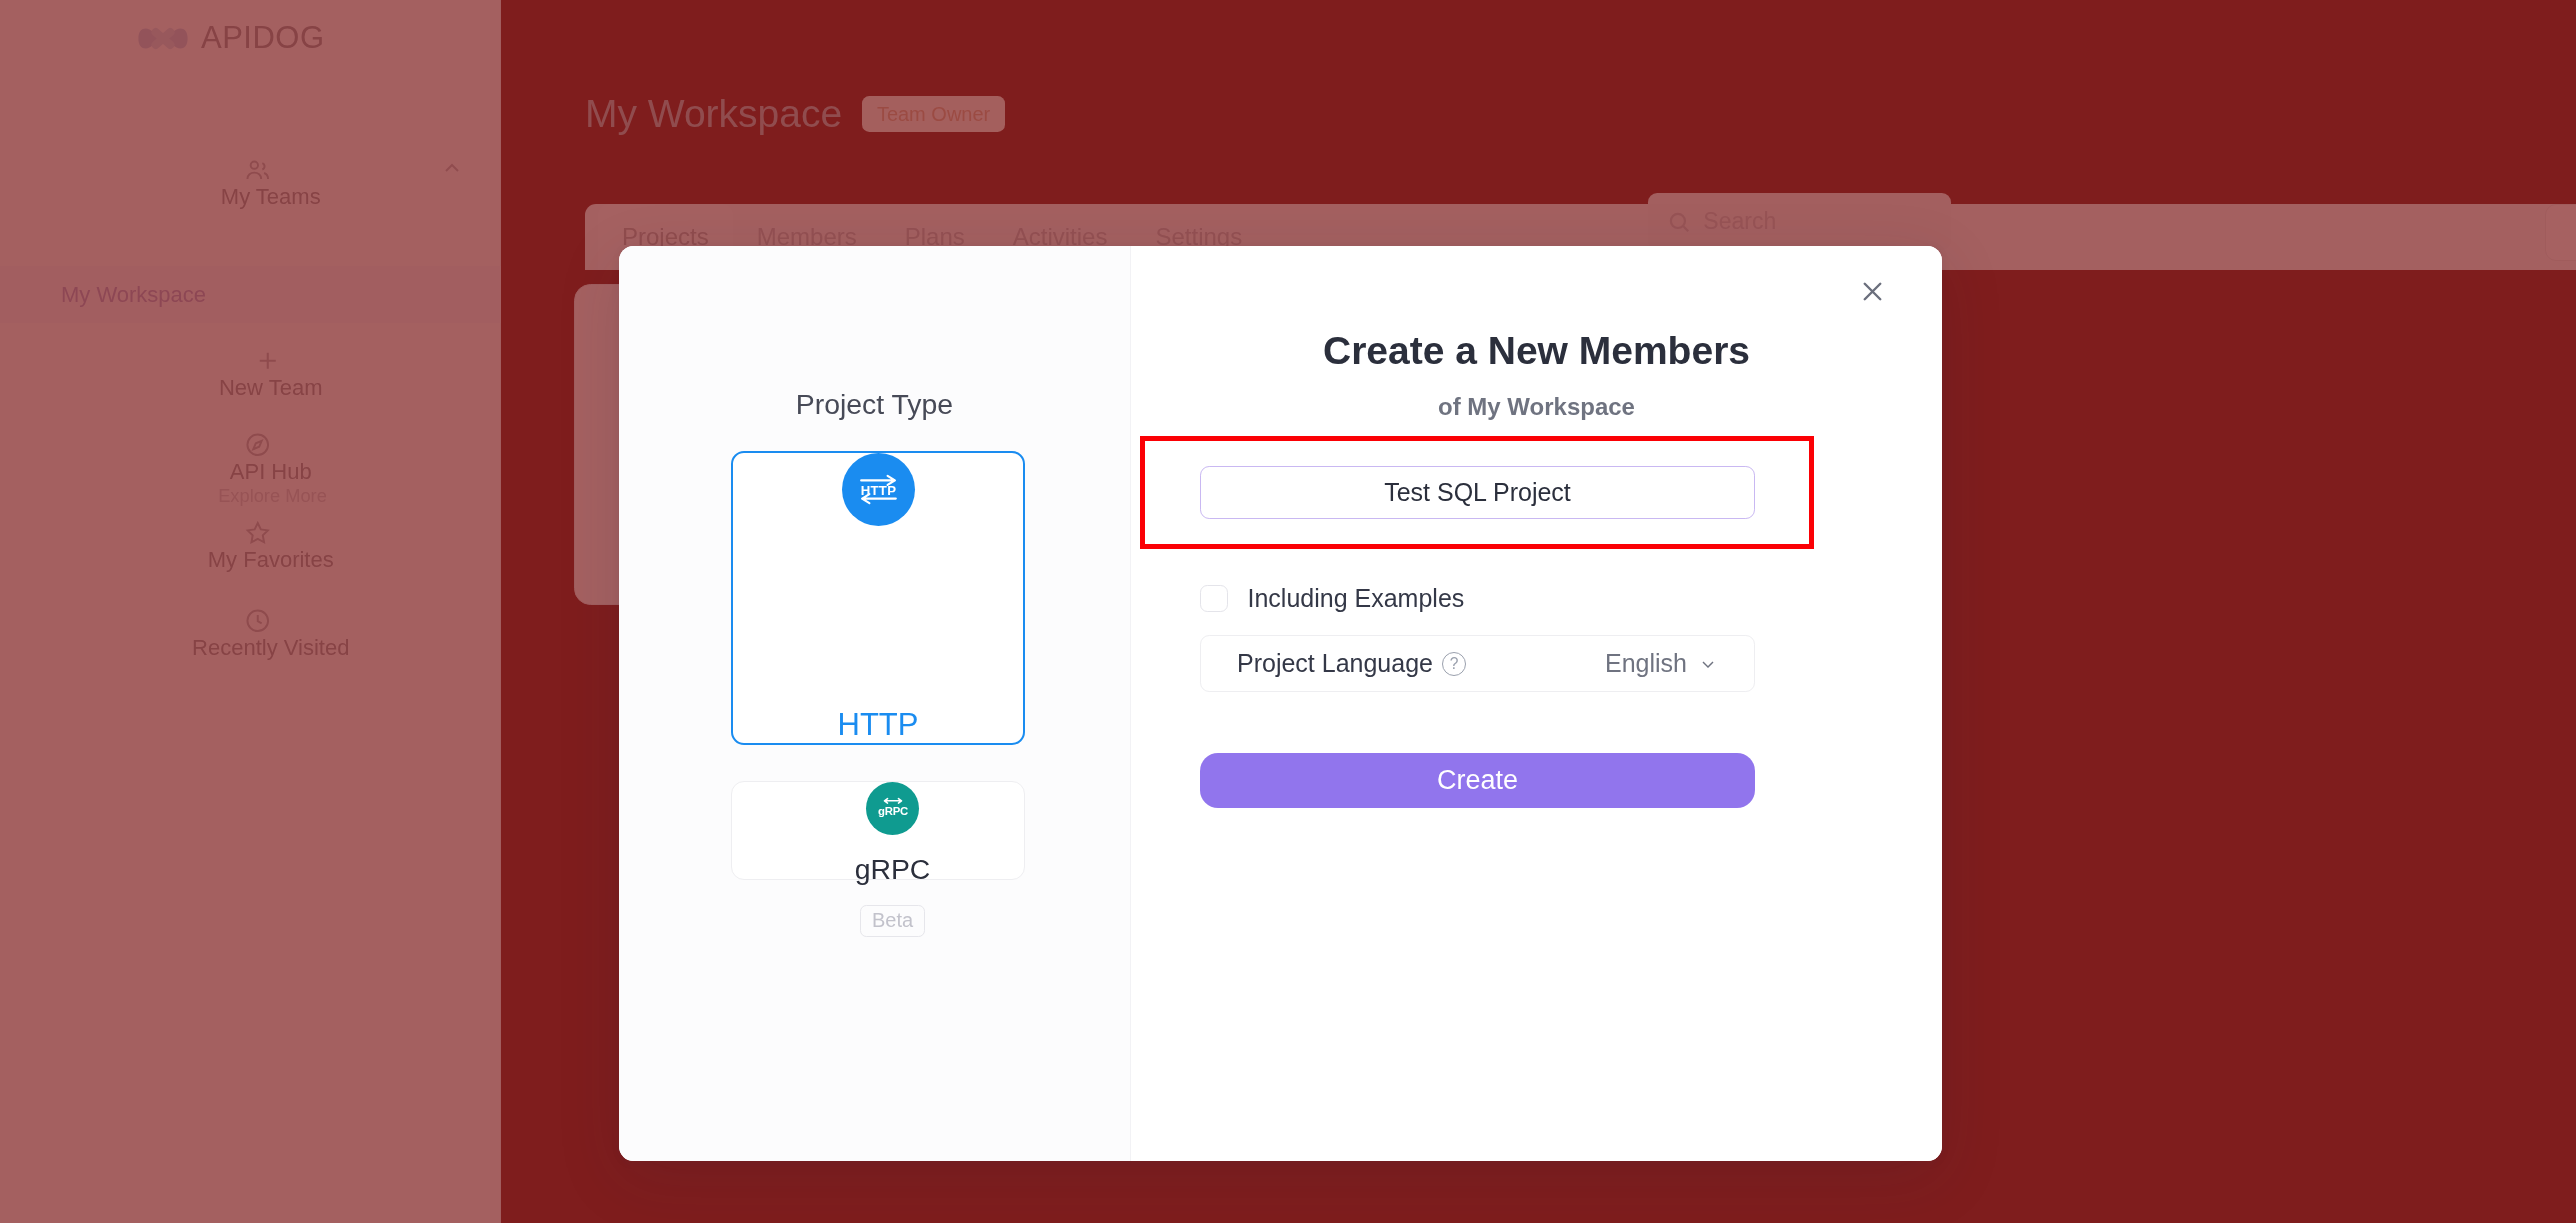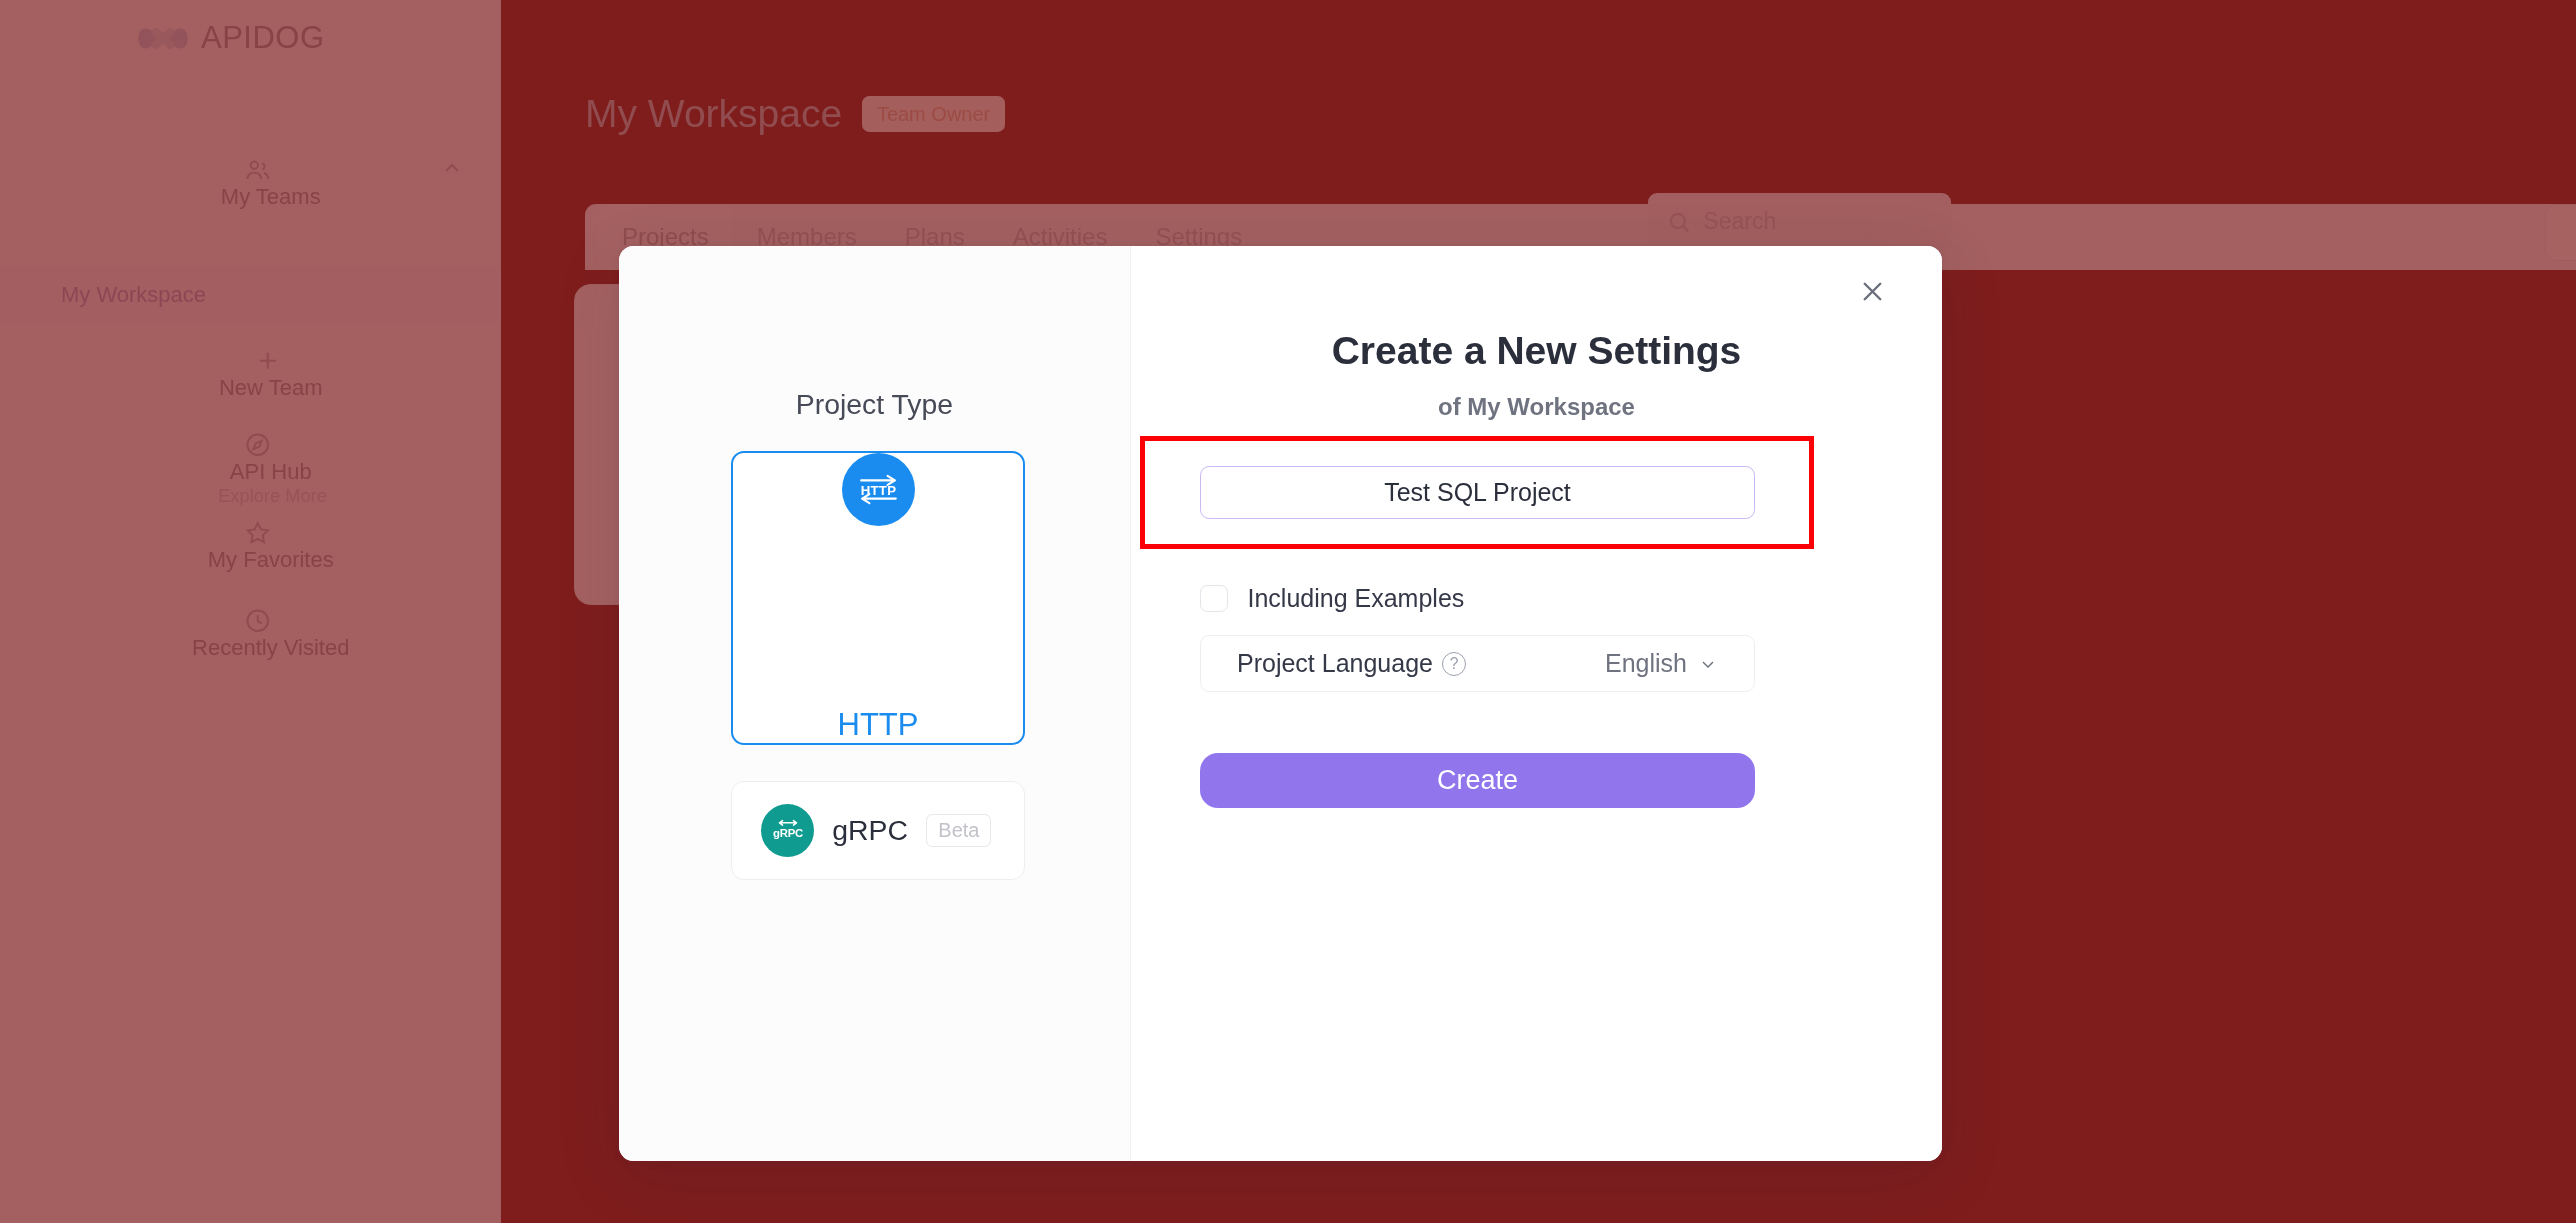--- a/index.html
+++ b/index.html
@@ -110,21 +110,21 @@
     top: 205px; height: 294px;
     border: 2.8px solid #1a8cf0;
   }
   .http-circle {
     width: 73px; height: 73px; border-radius: 50%; background: #1a8cf0;
     display: flex; align-items: center; justify-content: center;
   }
   .http-label { margin-top: 27.5px; font-size: 31px; color: #1a8cf0; font-weight: 400; }
   .type-grpc {
     top: 535px; height: 99px; border: 0.9px solid #eeeef1;
-    flex-direction: row; gap: 18.3px; justify-content: flex-start; padding-left: 29px;
+    flex-direction: column; gap: 18.3px; justify-content: flex-start; padding-left: 29px;
   }
   .grpc-circle {
     width: 53px; height: 53px; border-radius: 50%; background: #0f9b90;
     display: flex; align-items: center; justify-content: center; flex-shrink: 0;
   }
   .grpc-name { font-size: 28.4px; color: #2b2f3c; }
   .beta-tag {
     font-size: 20px; color: #c2c2cb; border: 0.9px solid #e6e6eb;
     border-radius: 6.4px; padding: 3.7px 11px;
   }
@@ -328,21 +328,21 @@
     </div>
 
     <div class="modal-right">
 
       <div class="close-x">
         <svg width="31" height="31" viewBox="0 0 24 24" fill="none" stroke="currentColor" stroke-width="1.9" stroke-linecap="round">
           <path d="M6 6l12 12M18 6L6 18"></path>
         </svg>
       </div>
 
-      <div class="modal-title">Create a New Settings</div>
+      <div class="modal-title">Create a New Members</div>
       <div class="modal-sub">of My Workspace</div>
 
       <div class="redbox"></div>
 
       <div class="name-input" placeholder="Project Name">Test SQL Project</div>
 
       <div class="chk-row">
         <span class="chk-box"></span>
         <span class="chk-label">Including Examples</span>
       </div>

